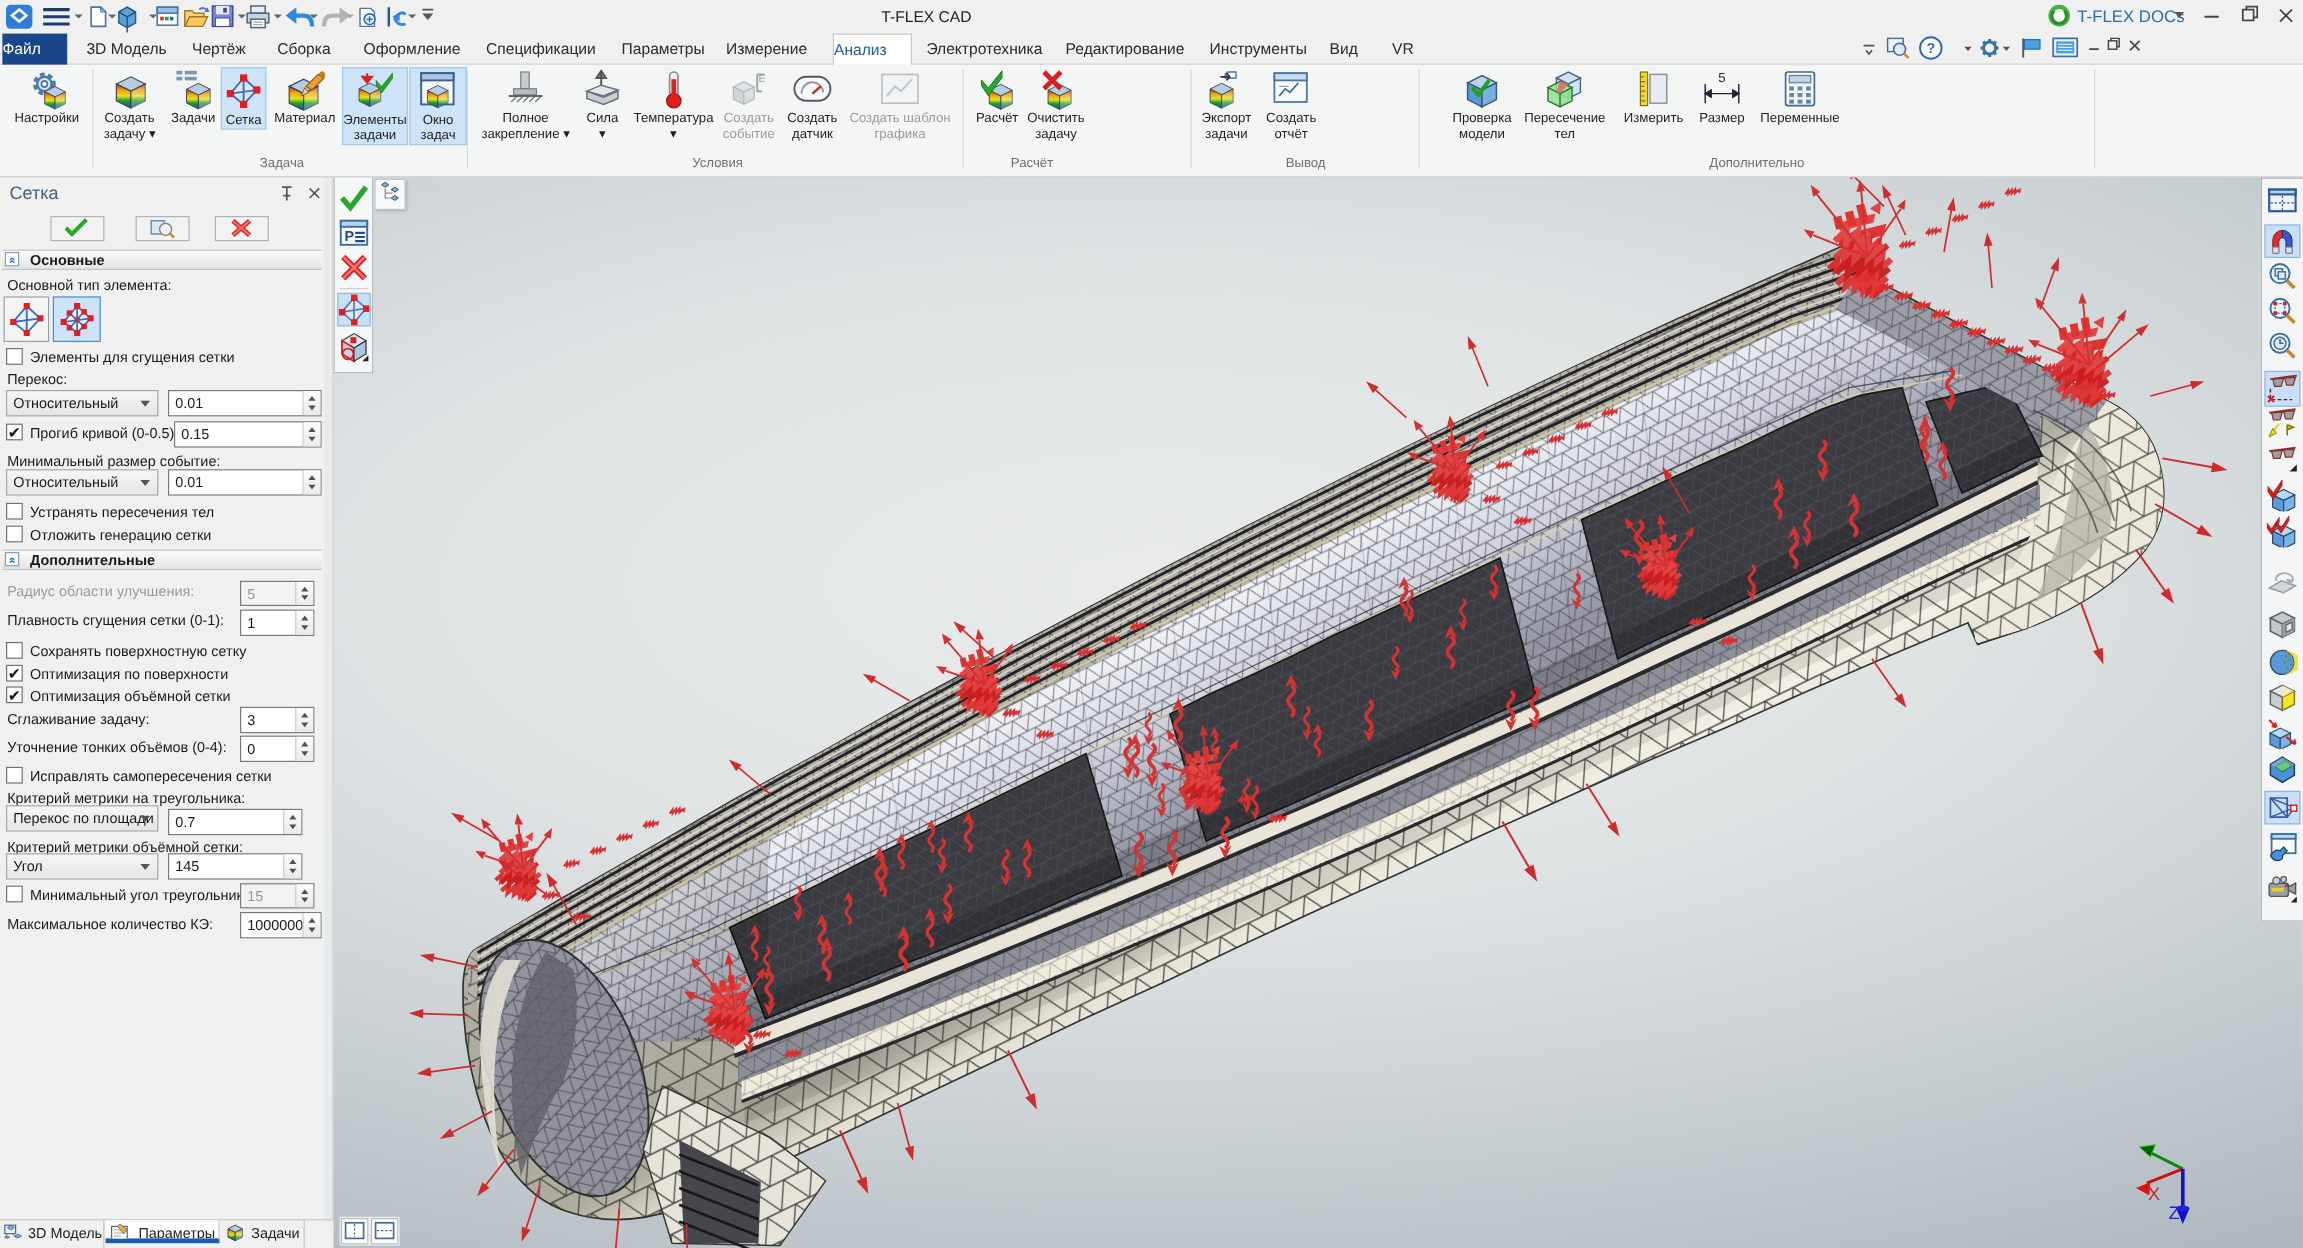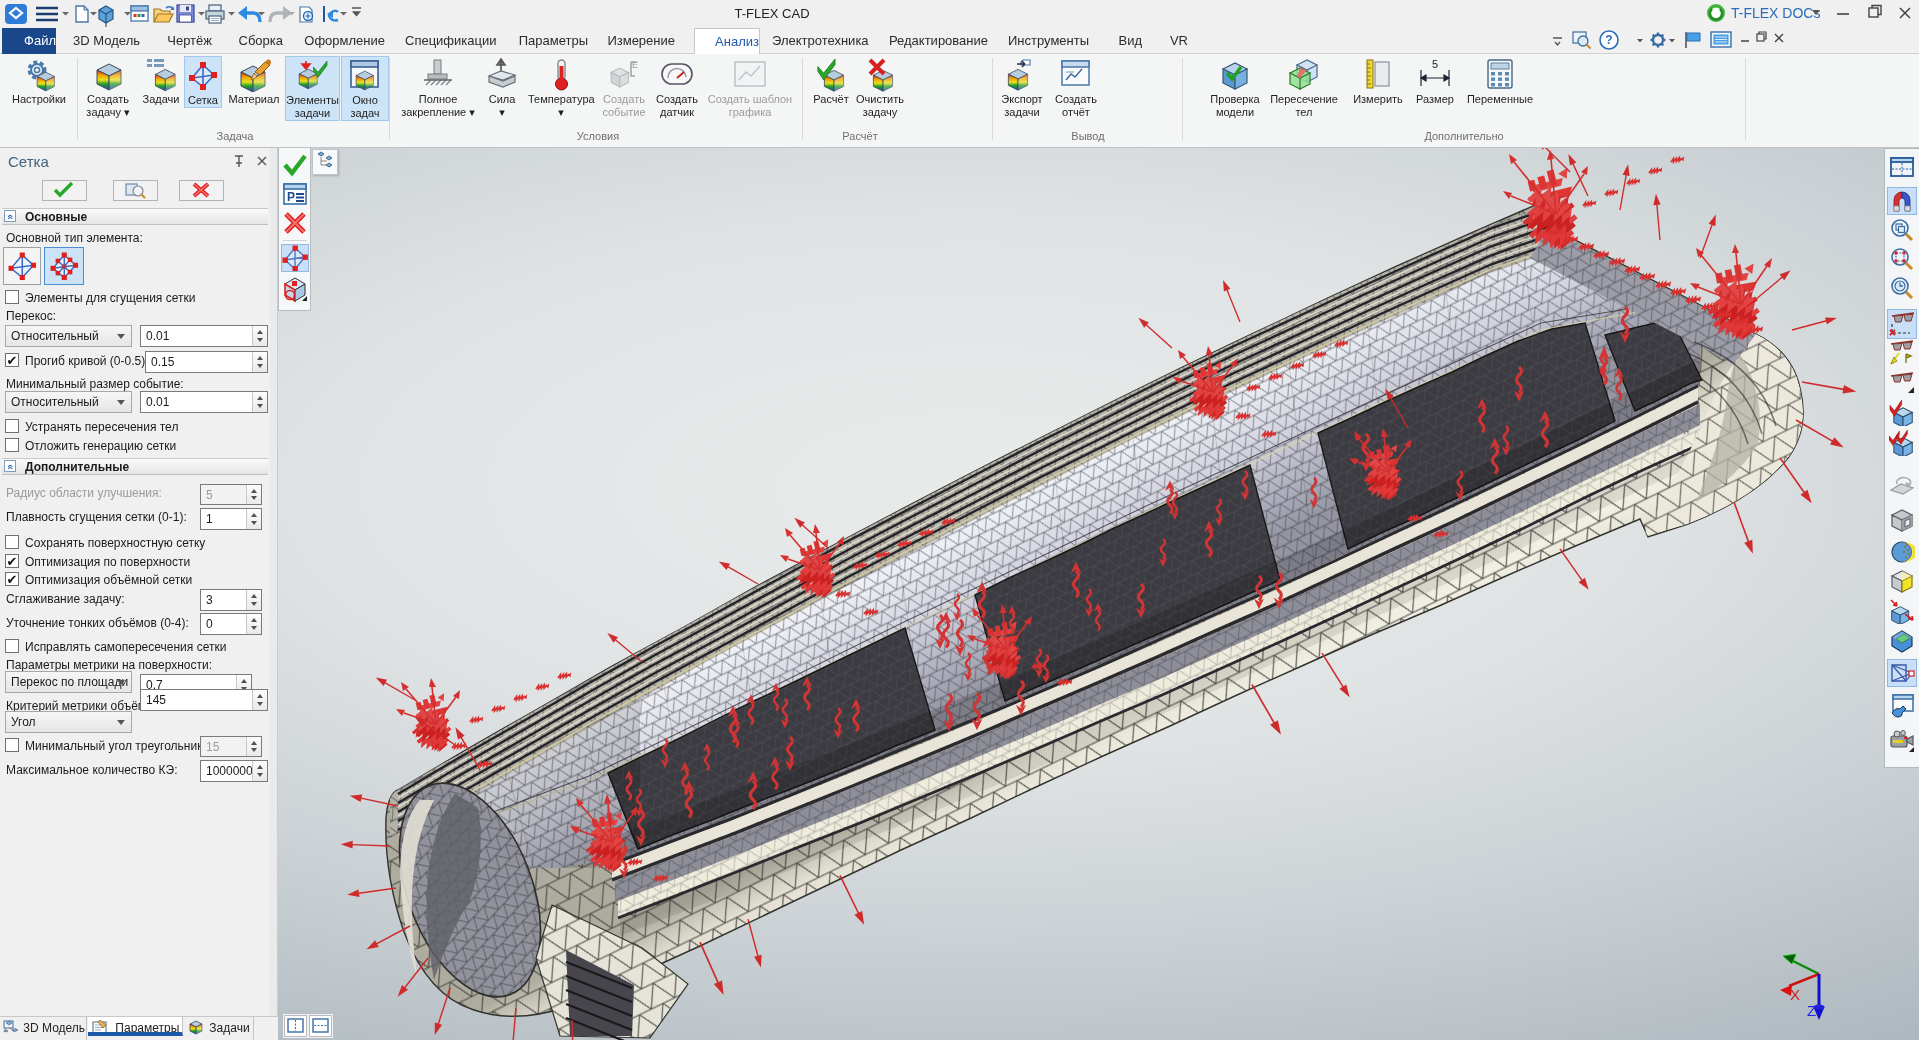--- a/index.html
+++ b/index.html
@@ -1,18 +1,18 @@
 <!DOCTYPE html>
 <html><head><meta charset="utf-8"><style>
 *{margin:0;padding:0;box-sizing:border-box}
 html,body{width:1919px;height:1040px;overflow:hidden;font-family:"Liberation Sans",sans-serif;background:#f0f0f0}
 .abs{position:absolute}
 #titlebar{position:absolute;left:0;top:0;width:1919px;height:28px;background:#f0f0f0}
 #tabrow{position:absolute;left:0;top:28px;width:1919px;height:26px;background:#f0f0f0;border-bottom:1px solid #d0d0d0}
-.tab{position:absolute;top:0;height:26px;line-height:26px;font-size:13px;color:#2b2b2b;text-align:right}
+.tab{position:absolute;top:0;height:26px;line-height:26px;font-size:13px;color:#2b2b2b;text-align:left}
 #ribbon{position:absolute;left:0;top:54px;width:1919px;height:94px;background:#f4f5f5;border-bottom:1px solid #bfc3c6}
 .rdiv{position:absolute;top:4px;height:82px;width:1px;background:#d9d9d9}
 .rbtn{position:absolute;top:2px;text-align:center;font-size:11px;color:#1f1f1f;line-height:13px}
 .rbtn svg{display:block;margin:2px auto 1px auto}
 .rbtn.sel{background:#cce3f8;border:1px solid #a3c8ec}
 .rbtn.gray{color:#9b9b9b}
 .glabel{position:absolute;top:76px;font-size:11px;color:#6f6f6f;text-align:center;width:120px}
 #leftpanel{position:absolute;left:0;top:148px;width:270px;height:868px;background:#f0f0f0;font-size:12px;color:#1a1a1a}
 #splitter{position:absolute;left:270px;top:148px;width:8px;height:892px;background:#e8eaec;border-right:1px solid #c9ccce}
 #viewport{position:absolute;z-index:1;left:278px;top:148px;width:1641px;height:892px;background:radial-gradient(ellipse 115% 85% at 42% 38%,#e9ebeb 0%,#e0e3e4 35%,#c6cdd1 65%,#a2adb5 100%)}
@@ -476,26 +476,26 @@
 <div class="cb" style="top:406px">✔</div>
     <div class="cblbl" style="top:407px">Оптимизация по поверхности</div>
 <div class="cb" style="top:424px">✔</div>
     <div class="cblbl" style="top:425px">Оптимизация объёмной сетки</div>
 <div class="lbl" style="top:444px">Сглаживание задачу:</div>
 <div class="spin" style="left:200px;top:441px;width:62px;height:22px">3<span class="ud"></span></div>
 <div class="lbl" style="top:468px">Уточнение тонких объёмов (0-4):</div>
 <div class="spin" style="left:200px;top:465px;width:62px;height:22px">0<span class="ud"></span></div>
 <div class="cb" style="top:491px"></div>
     <div class="cblbl" style="top:492px">Исправлять самопересечения сетки</div>
-<div class="lbl" style="top:510px">Параметры метрики на поверхности:</div>
+<div class="lbl" style="top:510px">Критерий метрики на треугольника:</div>
 <div class="dd" style="top:523px">Перекос по площади</div>
 <div class="spin" style="left:140px;top:526px;width:112px;height:22px">0.7<span class="ud"></span></div>
 <div class="lbl" style="top:551px">Критерий метрики объёмной сетки:</div>
 <div class="dd" style="top:563px">Угол</div>
-<div class="spin" style="left:140px;top:541px;width:128px;height:22px">145<span class="ud"></span></div>
+<div class="spin" style="left:140px;top:563px;width:112px;height:22px">145<span class="ud"></span></div>
 <div class="cb" style="top:590px"></div>
     <div class="cblbl" style="top:591px">Минимальный угол треугольника:</div>
 <div class="spin dis" style="left:200px;top:588px;width:62px;height:21px">15<span class="ud"></span></div>
 <div class="lbl" style="top:615px">Максимальное количество КЭ:</div>
 <div class="spin" style="left:200px;top:612px;width:68px;height:22px">1000000<span class="ud"></span></div>
 </div>
 <div id="splitter"></div>
 <div id="bottomtabs">
 <div class="btab" style="left:0px;width:87px;white-space:nowrap;overflow:hidden"><svg width="18" height="16" style="vertical-align:-3px;margin-left:2px">
         <rect x="2" y="2" width="9" height="7" fill="#eef4fa" stroke="#48688a"></rect>

